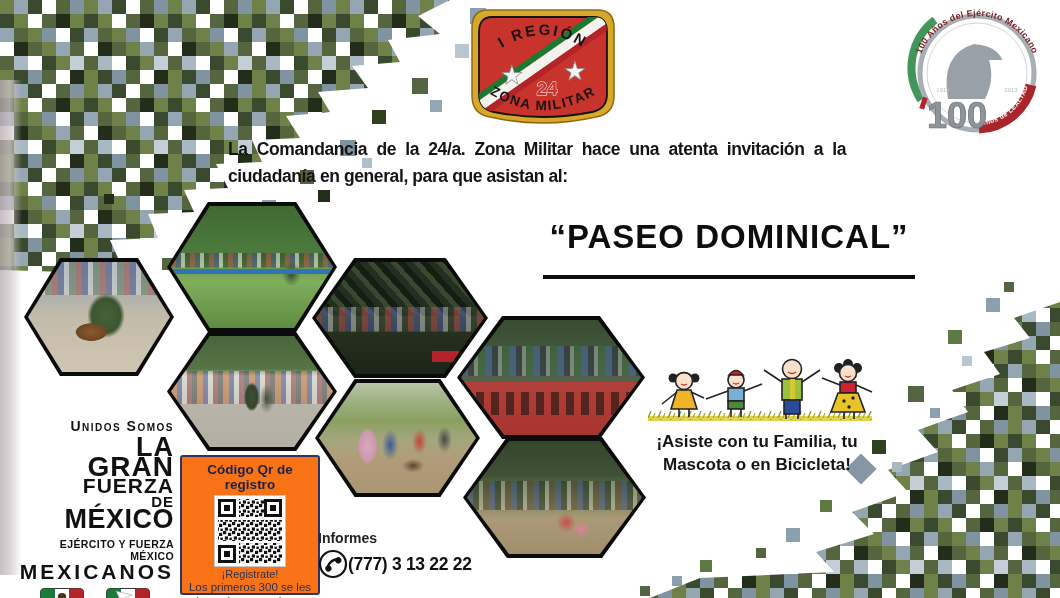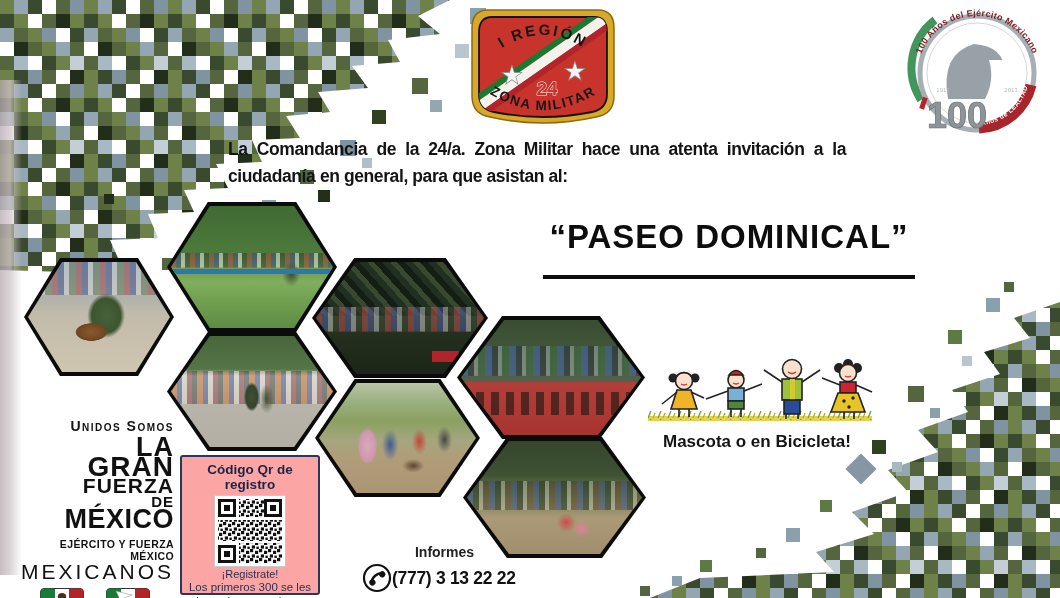--- a/index.html
+++ b/index.html
@@ -68,33 +68,33 @@
 
   
   .unidos{left:16px;top:418px;width:158px;text-align:right;color:#111;}
   .unidos .tag{font-variant:small-caps;font-weight:bold;font-size:14px;letter-spacing:1.5px;margin-bottom:5px;}
   .unidos .w1{font-weight:bold;font-size:27px;line-height:17px;letter-spacing:1px;}
   .unidos .w2{font-weight:bold;font-size:28px;line-height:21px;letter-spacing:1px;}
   .unidos .w3{font-weight:bold;font-size:21px;line-height:18px;letter-spacing:1px;}
   .unidos .w4{font-weight:bold;font-size:15px;line-height:13px;letter-spacing:1px;}
   .unidos .w5{font-weight:bold;font-size:27px;line-height:23px;letter-spacing:.5px;}
   .unidos .s1{font-weight:bold;font-size:10.5px;letter-spacing:.4px;margin-top:7px;}
-  .unidos .s2{font-weight:normal;font-size:21px;letter-spacing:3px;line-height:20px;}
+  .unidos .s2{font-weight:bold;font-size:21px;letter-spacing:3px;line-height:20px;}
   .unidos .flags{display:flex;justify-content:center;gap:22px;margin-top:6px;}
 
   
   .qrbox{left:180px;top:455px;width:140px;height:140px;border:2.5px solid #2a3560;
-     border-radius:3px;background:#fca5a5;text-align:center;box-sizing:border-box;padding-top:5px;}
+     border-radius:3px;background:#f97316;text-align:center;box-sizing:border-box;padding-top:5px;}
   .qrbox .qtitle{color:#1a2448;font-weight:bold;font-size:13.5px;}
   .qrbox .qrimg{margin:3px auto 1px auto;display:block;}
   .qrbox .cta{color:#2a3050;font-size:11px;}
   .qrbox .note{color:#2a3050;font-size:11.5px;line-height:14px;}
 
   
-  .informes{left:318px;top:544px;width:165px;text-align:center;color:#222;padding-left:44px;}
+  .informes{left:318px;top:530px;width:165px;text-align:left;color:#222;}
   .informes .lab{font-weight:bold;font-size:14px;}
   .informes .row{display:flex;align-items:center;justify-content:flex-start;gap:0;margin-top:3px;}
   .informes .num{font-weight:bold;font-size:17.5px;letter-spacing:-0.3px;color:#111;white-space:nowrap;}
 </style>
 </head>
 <body>
 
 <div class="poster">
 
   <svg class="abs" width="1060" height="598" viewBox="0 0 1060 598" style="left:0;top:0;">
@@ -310,20 +310,21 @@
       <circle cx="198" cy="47" r="1.7" fill="#222" stroke="none"></circle>
         <circle cx="207" cy="44" r="1.7" fill="#222" stroke="none"></circle>
         <circle cx="203" cy="53" r="1.7" fill="#222" stroke="none"></circle>
       <path d="M198 58 L198 65 M208 58 L208 65"></path>
         <path d="M194 31 L176 24 M210 31 L226 38"></path>
       <path d="M199 22 Q202 24 205 22" stroke="#c23333" stroke-width="1.3"></path>
     </g>
   </svg>
 
   <div class="abs family-caption">
+    <div>¡Asiste con tu Familia, tu</div>
     <div>Mascota o en Bicicleta!</div>
   </div>
 
   <div class="abs unidos">
     <div class="tag">Unidos Somos</div>
     <div class="w1">LA</div>
     <div class="w2">GRAN</div>
     <div class="w3">FUERZA</div>
     <div class="w4">DE</div>
     <div class="w5">MÉXICO</div>

